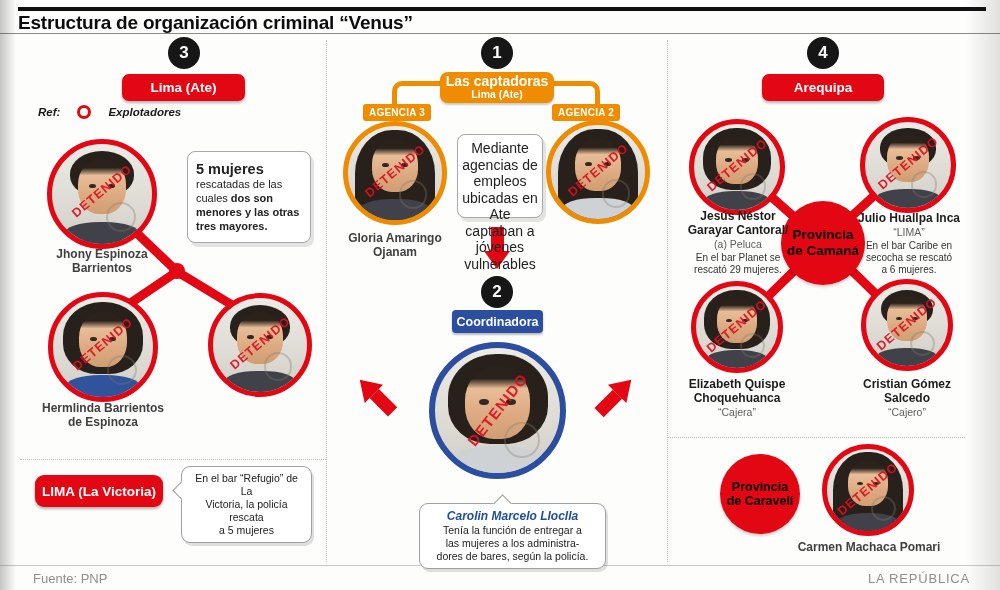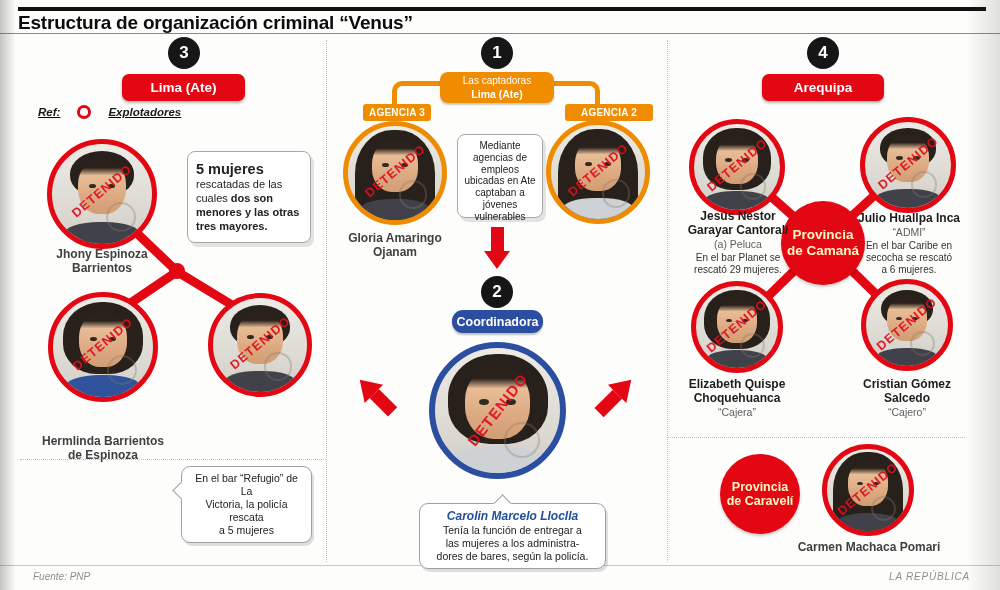--- a/index.html
+++ b/index.html
@@ -9,21 +9,21 @@
   
   .edge { position: absolute; top: 0; height: 100%; z-index: 12; pointer-events: none; }
   #edge-l { left: 0; width: 16px; background: linear-gradient(90deg, rgba(50,50,50,.28), rgba(50,50,50,0)); }
   #edge-r { right: 0; width: 34px; background: linear-gradient(270deg, rgba(50,50,50,.14), rgba(50,50,50,0)); }
 
   
   #h-bar { position: absolute; left: 18px; top: 7px; width: 968px; height: 4px; background: #101010; }
   #h-title { position: absolute; left: 18px; top: 12px; font-size: 19px; font-weight: 700; color: #0c0c0c; letter-spacing: -0.2px; }
   #h-rule { position: absolute; left: 0; top: 33px; width: 1000px; height: 1px; background: #8a8a8a; }
   #f-rule { position: absolute; left: 0; top: 565px; width: 1000px; height: 1px; background: #c9c9c9; }
-  .ftxt { position: absolute; font-size: 10px; color: #8f8f8f; font-style: italic; }
+  .ftxt { position: absolute; font-size: 13px; color: #8f8f8f; }
   #f-source { left: 33px; top: 571px; }
   #f-credit { right: 30px; top: 571px; letter-spacing: .8px; }
 
   
   .dotted-v { position: absolute; width: 0; border-left: 1px dotted #bfbfbf; z-index: 0; }
   #divider-1 { left: 326px; top: 40px; height: 522px; }
   #divider-2 { left: 667px; top: 40px; height: 522px; }
   .dotted-h { position: absolute; height: 0; border-top: 1px dotted #bfbfbf; z-index: 0; }
   #dotl { left: 20px; top: 459px; width: 306px; }
   #dotr { left: 667px; top: 437px; width: 298px; }
@@ -36,60 +36,60 @@
 
   
   .rbtn { position: absolute; background: #e30613; color: #fff; font-weight: 700; font-size: 13.5px;
           display: flex; align-items: center; justify-content: center; border-radius: 7px;
           box-shadow: 0 2px 3px rgba(0,0,0,.3); z-index: 4; }
   #btn-lima { left: 122px; top: 74px; width: 123px; height: 27px; }
   #btn-arequipa { left: 762px; top: 74px; width: 122px; height: 27px; text-align: right; }
   #btn-victoria { left: 35px; top: 475px; width: 128px; height: 32px; border-radius: 9px; }
   #btn-coordinadora { position: absolute; left: 452px; top: 310px; width: 91px; height: 23px; background: #2b4ea0;
           color: #fff; font-weight: 700; font-size: 12.5px; display: flex; align-items: center; justify-content: center;
-          border-radius: 11px; box-shadow: 0 2px 2px rgba(0,0,0,.25); z-index: 4; }
+          border-radius: 4px; box-shadow: 0 2px 2px rgba(0,0,0,.25); z-index: 4; }
   #btn-captadoras { position: absolute; left: 440px; top: 72px; width: 114px; height: 31px; background: #f08c00;
           color: #fff; border-radius: 8px; text-align: center; z-index: 4; box-shadow: 0 2px 2px rgba(0,0,0,.2); padding-top: 2px; }
-  #btn-captadoras .l1 { font-weight: 400; font-size: 10px; line-height: 14px; }
+  #btn-captadoras .l1 { font-weight: 700; font-size: 14px; line-height: 14px; }
   #btn-captadoras .l2 { font-weight: 700; font-size: 10.5px; line-height: 12px; }
 
   .bracket { position: absolute; z-index: 1; }
   #bracket-l { left: 392px; top: 81px; width: 48px; height: 25px; border-left: 5px solid #f08c00; border-top: 5px solid #f08c00; border-top-left-radius: 10px; }
   #bracket-r { left: 554px; top: 81px; width: 46px; height: 25px; border-right: 5px solid #f08c00; border-top: 5px solid #f08c00; border-top-right-radius: 10px; }
   .agency { position: absolute; background: #f08c00; color: #fff; font-weight: 700; font-size: 10px; height: 17px;
             display: flex; align-items: center; justify-content: center; border-radius: 3px; z-index: 4; letter-spacing: .2px; }
   #agency-1 { left: 363px; top: 104px; width: 68px; }
-  #agency-2 { left: 565px; top: 104px; width: 88px; }
-
-  
-  #legend { position: absolute; left: 38px; top: 105px; display: flex; align-items: center; gap: 17px; z-index: 4; text-decoration: underline; }
+  #agency-2 { left: 552px; top: 104px; width: 68px; }
+
+  
+  #legend { position: absolute; left: 38px; top: 105px; display: flex; align-items: center; gap: 17px; z-index: 4; }
   #legend .reflabel { font-style: italic; font-weight: 700; font-size: 11.5px; color: #1a1a1a; }
   #ref-icon { width: 14px; height: 14px; border: 3.5px solid #e30613; border-radius: 50%; background: #fff; }
   #legend .refitem { font-style: italic; font-weight: 700; font-size: 11.5px; color: #1a1a1a; }
 
   
   .box { position: absolute; background: #fff; border: 1px solid #a8a8a8; border-radius: 8px;
          box-shadow: 3px 4px 0 rgba(0,0,0,.10); color: #222; z-index: 4; }
   #box-mujeres { left: 187px; top: 151px; width: 124px; padding: 8px 8px; font-size: 11px; line-height: 1.26; }
   #box-mujeres .big { font-size: 14.5px; font-weight: 700; }
   #box-mujeres .b { font-weight: 700; }
-  #box-mediante { left: 457px; top: 134px; width: 86px; height: 84px; text-align: center; font-size: 10px;
+  #box-mediante { left: 457px; top: 134px; width: 86px; height: 84px; text-align: center; font-size: 14px;
                   line-height: 1.18; padding: 5px 3px; white-space: pre-line; }
   .bubble { position: absolute; background: #fff; border: 1px solid #a0a0a0; border-radius: 9px;
             box-shadow: 2px 3px 0 rgba(0,0,0,.12); padding: 5px 6px; text-align: center; z-index: 5; }
   .btext { font-size: 10.5px; line-height: 1.24; white-space: pre-line; color: #222; }
   #bubble-victoria { left: 181px; top: 466px; width: 131px; }
   #bubble-carolin { left: 419px; top: 503px; width: 187px; }
   #bubble-carolin .bname { color: #1f4e9c; font-weight: 700; font-style: italic; font-size: 12px; margin-bottom: 1px; }
   .tail { position: absolute; width: 13px; height: 13px; background: #fff; transform: rotate(45deg); }
   #bubble-victoria .tail { left: -7px; top: 17px; border-left: 1px solid #a0a0a0; border-bottom: 1px solid #a0a0a0; }
   #bubble-carolin .tail { left: 76px; top: -7px; border-left: 1px solid #a0a0a0; border-top: 1px solid #a0a0a0; }
 
   
-  .province { position: absolute; background: #e30613; color: #fef9c3; border-radius: 50%; display: flex; align-items: center;
+  .province { position: absolute; background: #e30613; color: #000000; border-radius: 50%; display: flex; align-items: center;
               justify-content: center; text-align: center; font-weight: 700; white-space: pre-line; z-index: 3;
               box-shadow: 0 2px 3px rgba(0,0,0,.2); line-height: 1.15; }
   #prov-camana { left: 781px; top: 201px; width: 84px; height: 84px; font-size: 13.5px; }
   #prov-caraveli { left: 720px; top: 454px; width: 80px; height: 80px; font-size: 12.5px; }
 
   
   .line { position: absolute; height: 9px; background: #e30613; transform-origin: 0 50%; border-radius: 3px; z-index: 1; }
   #seg-a { left: 134px; top: 226px; width: 60px; transform: rotate(43.6deg); }
   #seg-b { left: 177px; top: 267px; width: 68px; transform: rotate(145.8deg); }
   #seg-c { left: 177px; top: 267px; width: 66px; transform: rotate(31.3deg); }
@@ -141,21 +141,21 @@
   #photo-jesus     { left: 689px; top: 119px; width: 96px; height: 96px; }
   #photo-julio     { left: 860px; top: 117px; width: 96px; height: 96px; }
   #photo-elizabeth { left: 691px; top: 281px; width: 92px; height: 92px; }
   #photo-cristian  { left: 861px; top: 279px; width: 92px; height: 92px; }
   #photo-carmen    { left: 822px; top: 444px; width: 92px; height: 92px; }
 
   
   .name { position: absolute; text-align: center; font-weight: 700; font-size: 12px; line-height: 1.18;
           color: #404040; white-space: pre-line; z-index: 4; }
   #name-jhony { left: 32px; top: 247px; width: 140px; }
-  #name-hermlinda { left: 23px; top: 401px; width: 160px; margin-top: 33px; }
+  #name-hermlinda { left: 23px; top: 401px; width: 160px; }
   #name-benji { left: 186px; top: 400px; width: 150px; }
   #name-gloria { left: 330px; top: 231px; width: 130px; }
   #name-marcelina { left: 533px; top: 231px; width: 130px; }
   #name-carmen { left: 788px; top: 540px; width: 162px; }
   .pblock { position: absolute; text-align: center; z-index: 4; }
   .pblock .pname { font-weight: 700; font-size: 12px; line-height: 1.18; color: #1c1c1c; white-space: pre-line; }
   .pblock .alias { font-weight: 400; font-size: 10.5px; color: #5d5d5d; margin-top: 1px; }
   .pblock .note { font-weight: 400; font-size: 10px; color: #333; white-space: pre-line; line-height: 1.2; margin-top: 2px; }
   #blk-jesus { left: 666px; top: 209px; width: 144px; }
   #blk-julio { left: 839px; top: 211px; width: 140px; }
@@ -215,20 +215,21 @@
   <div id="name-hermlinda" class="name">Hermlinda Barrientos
 de Espinoza</div>
 
   <div id="photo-benji" class="photo ring-red">
     <div class="hair short"></div>
     <div class="face"></div>
     <div class="torso"></div>
     <span class="stamp">DETENIDO</span>
   </div>
 
+  <div id="btn-victoria" class="rbtn">LIMA (La Victoria)</div>
   <div id="bubble-victoria" class="bubble">
     <div class="tail"></div>
     <div class="btext">En el bar “Refugio” de La
 Victoria, la policía rescata
 a 5 mujeres</div>
   </div>
 
   <div id="bracket-l" class="bracket"></div>
   <div id="bracket-r" class="bracket"></div>
   <div id="btn-captadoras">
@@ -318,21 +319,21 @@
 
   <div id="blk-jesus" class="pblock">
     <div class="pname">Jesús Néstor
 Garayar Cantoral/</div>
     <div class="alias">(a) Peluca</div>
     <div class="note">En el bar Planet se
 rescató 29 mujeres.</div>
   </div>
   <div id="blk-julio" class="pblock">
     <div class="pname">Julio Huallpa Inca</div>
-    <div class="alias">“ADMI”</div>
+    <div class="alias">“LIMA”</div>
     <div class="note">En el bar Caribe en
 secocha se rescató
 a 6 mujeres.</div>
   </div>
 
   <div id="photo-elizabeth" class="photo ring-red">
     <div class="hair bob"></div>
     <div class="face"></div>
     <div class="torso"></div>
     <span class="stamp">DETENIDO</span>

